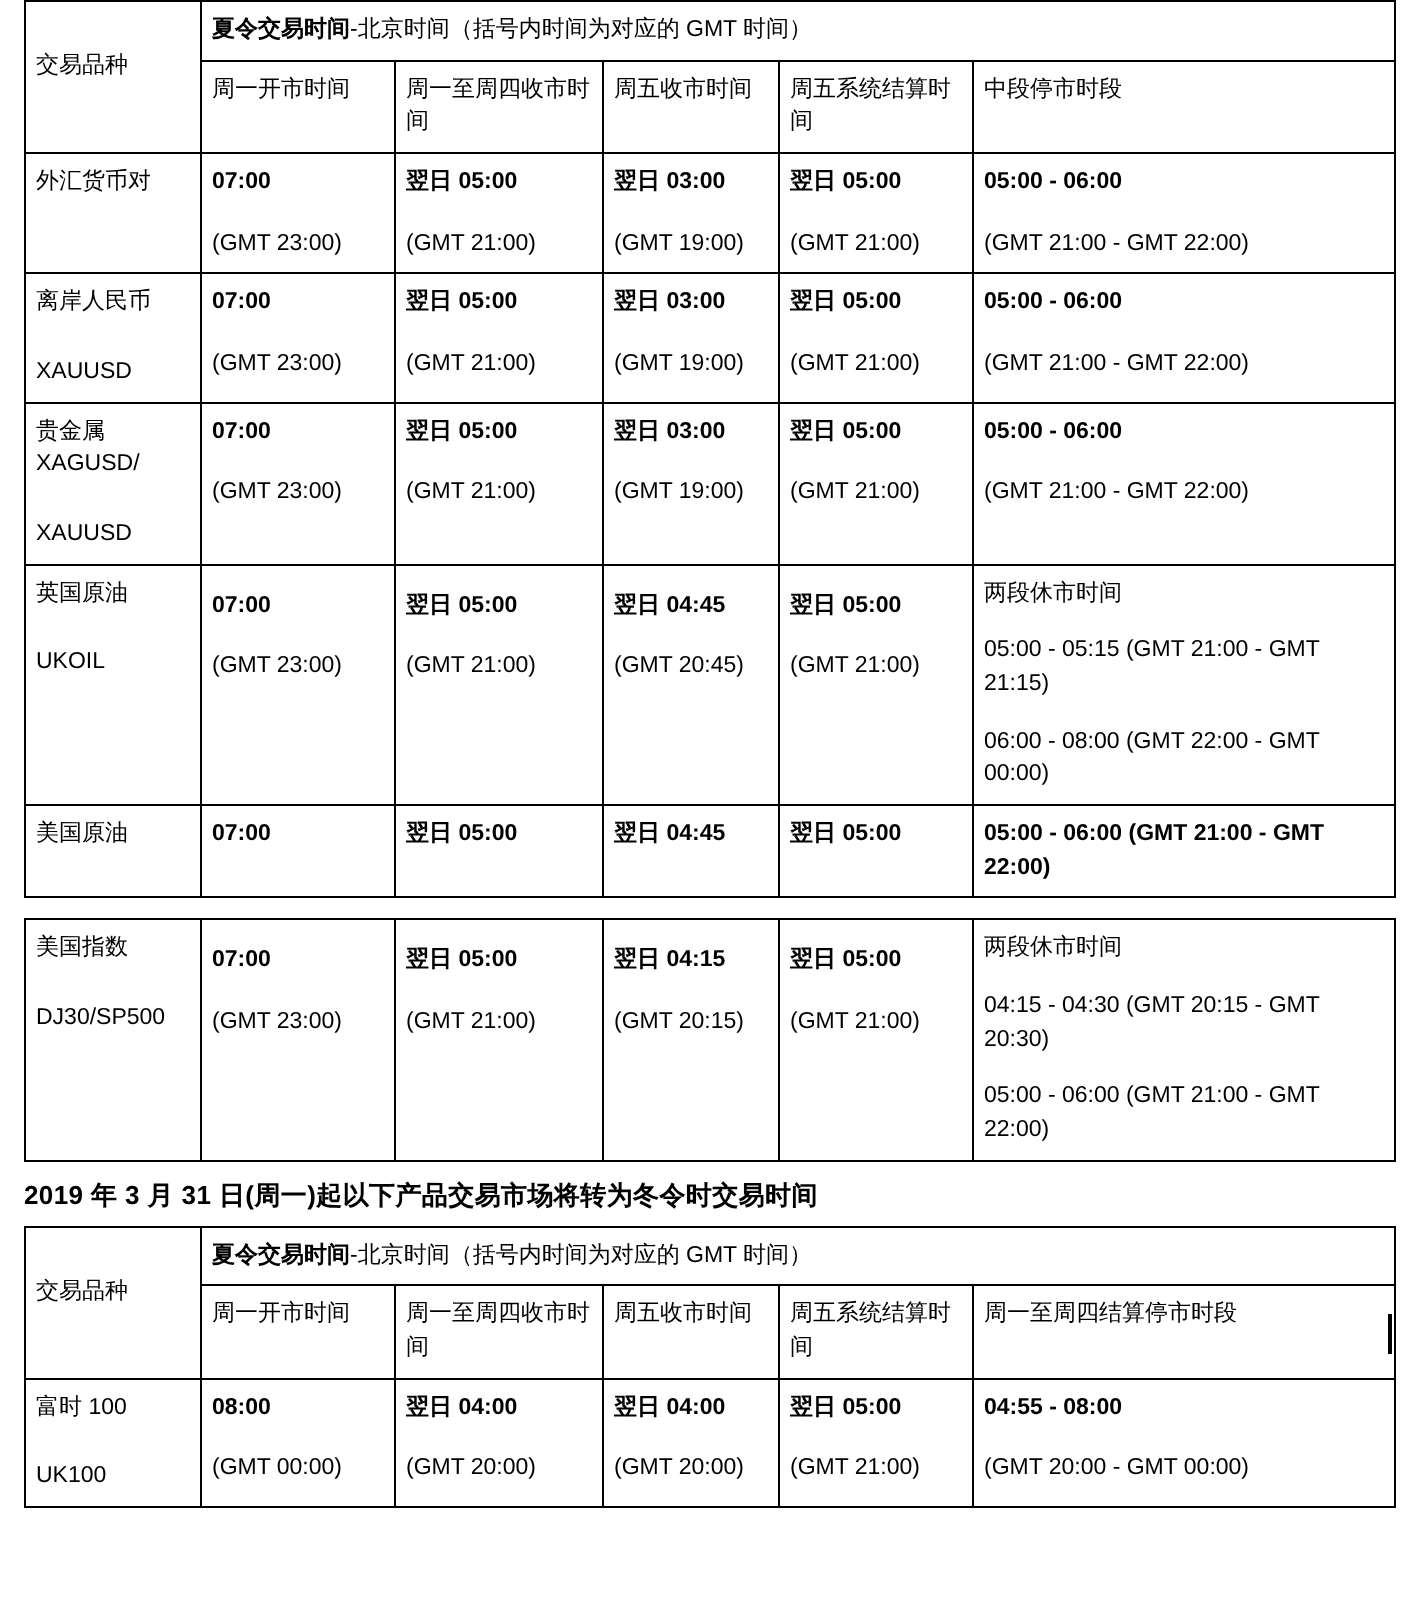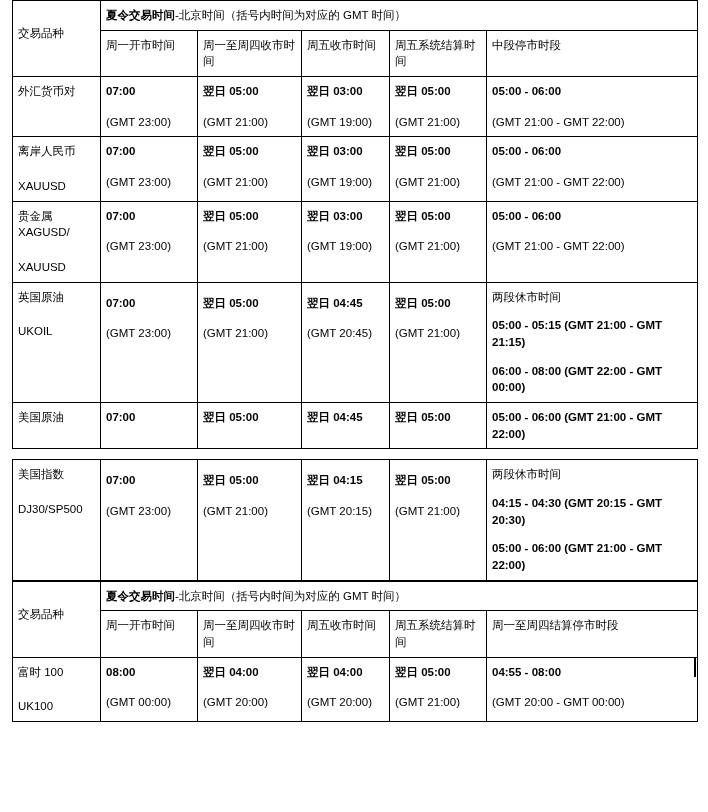--- a/index.html
+++ b/index.html
@@ -68,21 +68,21 @@
   }
   .time-gmt {
     font-weight: normal;
     display: block;
     margin-top: 14px;
   }
   .note-line {
     display: block;
     font-weight: normal;
   }
-  .note-line.strong { font-weight: bold; }
+  .note-line.strong { font-weight: normal; }
   .note-gap { margin-top: 12px; }
   .cell-pad-sm { padding-top: 6px; }
   
   col.c0 { width: 88px; }
   col.c1 { width: 97px; }
   col.c2 { width: 104px; }
   col.c3 { width: 88px; }
   col.c4 { width: 97px; }
   col.c5 { width: 211px; }
   .row-h1 td { height: 28px; }
@@ -297,20 +297,21 @@
         </td>
         <td>
           <span class="note-line">两段休市时间</span>
           <span class="note-line strong note-gap">04:15 - 04:30 (GMT 20:15 - GMT 20:30)</span>
           <span class="note-line strong note-gap">05:00 - 06:00 (GMT 21:00 - GMT 22:00)</span>
         </td>
       </tr>
     </tbody>
   </table>
 
+  <div class="section-title">2019 年 3 月 31 日(周一)起以下产品交易市场将转为冬令时交易时间</div>
 
   <table class="sched">
     <colgroup>
       <col class="c0">
         <col class="c1">
         <col class="c2">
         <col class="c3">
         <col class="c4">
         <col class="c5">
     </colgroup>

